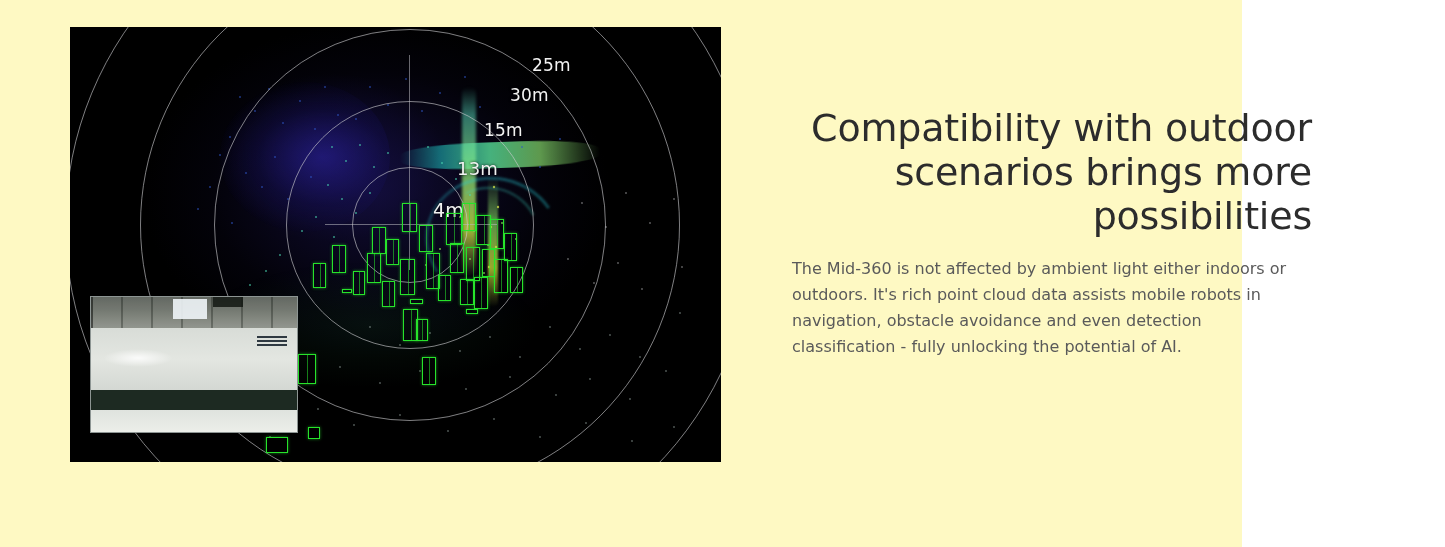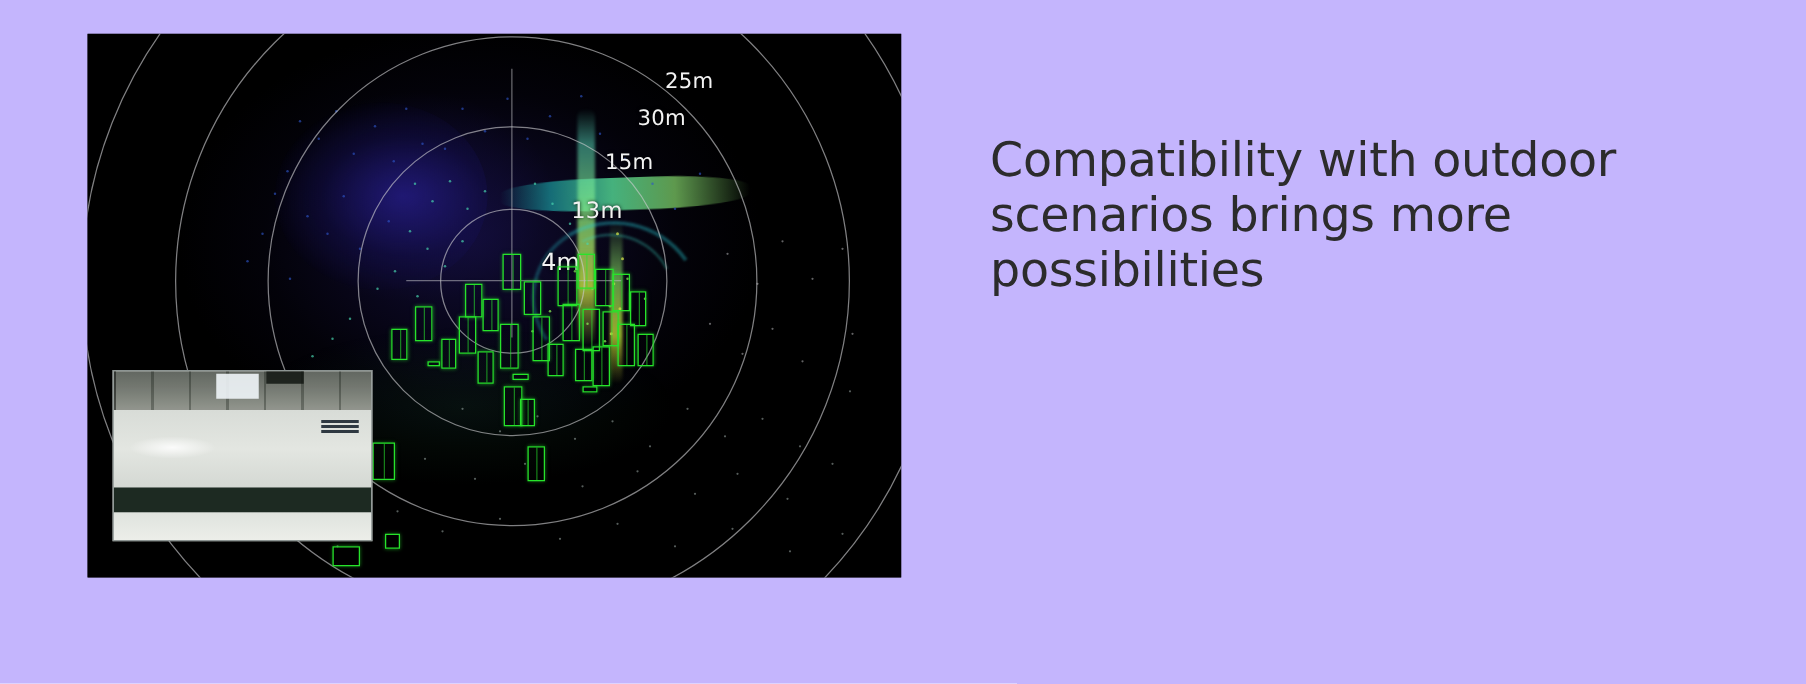--- a/index.html
+++ b/index.html
@@ -10,23 +10,23 @@
   body {
     width: 1445px;
     height: 547px;
     font-family: "Liberation Sans", sans-serif;
     overflow: hidden;
     position: relative;
   }
 
   .page {
     position: relative;
-    width: 1445px;
+    width: 1242px;
     height: 547px;
-    background: #c4b5fd;
+    background: #fef9c3;
   }
 
   
   .media-panel {
     position: absolute;
     left: 70px;
     top: 27px;
     width: 651px;
     height: 435px;
     background: #000000;
@@ -234,20 +234,21 @@
     width: 520px;
   }
   .headline {
     margin: 0;
     font-family: "DejaVu Sans", sans-serif;
     font-weight: 400;
     font-size: 38px;
     line-height: 44px;
     color: #2c2c2c;
     letter-spacing: -0.2px;
+    text-align: right;
   }
   .body-copy {
     margin: 0;
     padding-top: 18px;
     font-family: "DejaVu Sans", sans-serif;
     font-size: 16px;
     line-height: 26px;
     color: #5a5a5a;
     width: 512px;
   }
@@ -448,15 +449,16 @@
         <div class="cam-sign"></div>
         <div class="cam-band"></div>
         <div class="cam-floor"></div>
       </div>
 
     </div>
   </div>
 
   <div class="text-panel">
     <h2 class="headline">Compatibility with outdoor scenarios brings more possibilities</h2>
+    <p class="body-copy">The Mid-360 is not affected by ambient light either indoors or outdoors. It's rich point cloud data assists mobile robots in navigation, obstacle avoidance and even detection classification - fully unlocking the potential of AI.</p>
   </div>
 
 </div>
 
 </body></html>

